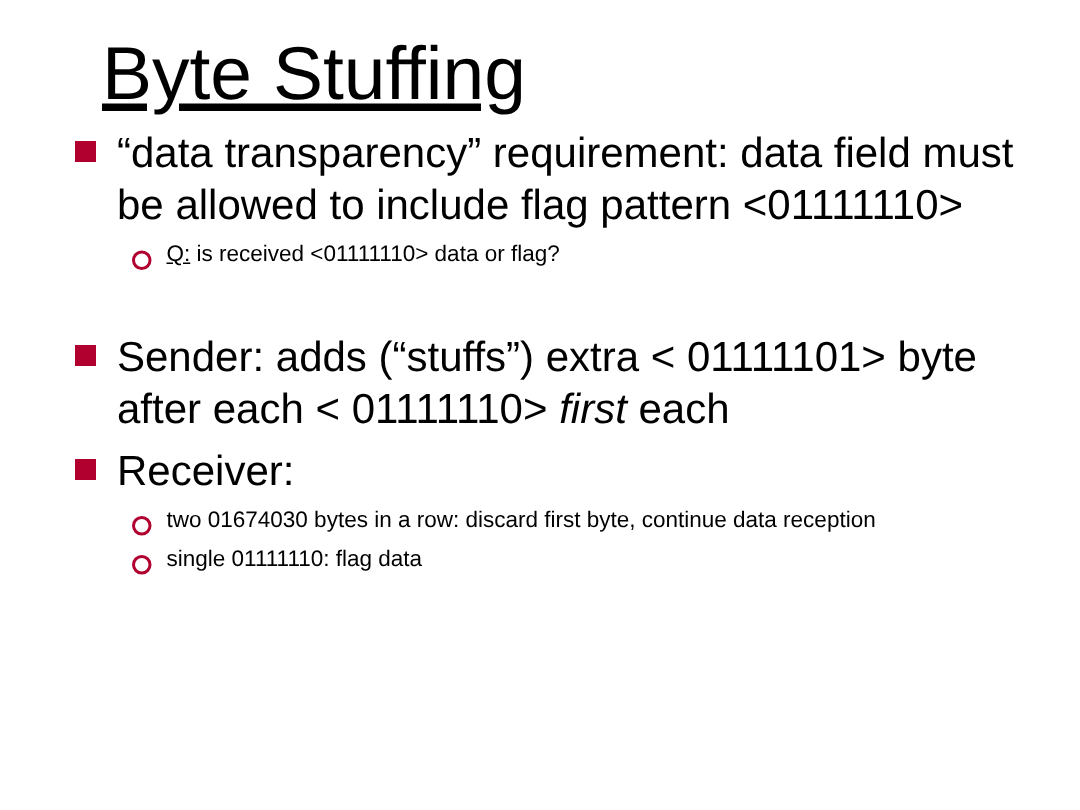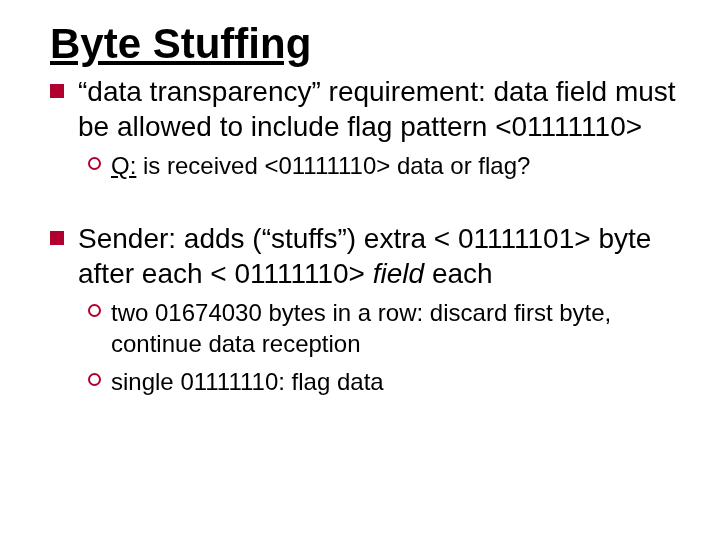--- a/index.html
+++ b/index.html
@@ -9,24 +9,25 @@
     height: 540px;
     background: #fff;
     font-family: "Comic Sans MS", "Comic Sans", cursive, sans-serif;
     color: #000;
     overflow: hidden;
   }
   .slide {
     padding: 20px 40px 20px 50px;
   }
   .title {
-    font-size: 42px;
+    font-size: 50px;
     text-decoration: underline;
     margin-bottom: 18px;
-    font-weight: bold;
+    font-weight: normal;
+    margin-left: 18px;
   }
   .bullet-l1 {
     display: flex;
     align-items: flex-start;
     font-size: 28px;
     line-height: 1.25;
     margin-bottom: 6px;
   }
   .bullet-l1 .marker {
     flex: 0 0 auto;
@@ -35,21 +36,21 @@
     background: #b10030;
     margin-top: 10px;
     margin-right: 14px;
   }
   .bullet-l1 .text {
     flex: 1 1 auto;
   }
   .bullet-l2 {
     display: flex;
     align-items: flex-start;
-    font-size: 24px;
+    font-size: 15px;
     line-height: 1.3;
     margin-left: 38px;
     margin-bottom: 4px;
   }
   .bullet-l2 .marker {
     flex: 0 0 auto;
     width: 13px;
     height: 13px;
     border: 2px solid #b10030;
     border-radius: 50%;
@@ -90,24 +91,28 @@
     <div class="text">
       <span class="underline">Q:</span><span> is received &lt;01111110&gt; data or flag?</span>
     </div>
   </div>
 
   <div class="gap"></div>
 
   <div class="bullet-l1">
     <div class="marker"></div>
     <div class="text">
-      <span>Sender: adds (“stuffs”) extra &lt; 01111101&gt; byte after each &lt; 01111110&gt; </span><span class="italic">field</span><span>  each</span>
+      <span>Sender: adds (“stuffs”) extra &lt; 01111101&gt; byte after each &lt; 01111110&gt; </span><span class="italic">first</span><span>  each</span>
     </div>
   </div>
 
+  <div class="bullet-l1">
+    <div class="marker"></div>
+    <div class="text">Receiver:</div>
+  </div>
 
   <div class="bullet-l2">
     <div class="marker"></div>
     <div class="text">two 01674030 bytes in a row: discard first byte, continue data reception</div>
   </div>
 
   <div class="bullet-l2">
     <div class="marker"></div>
     <div class="text">single 01111110: flag data</div>
   </div>

